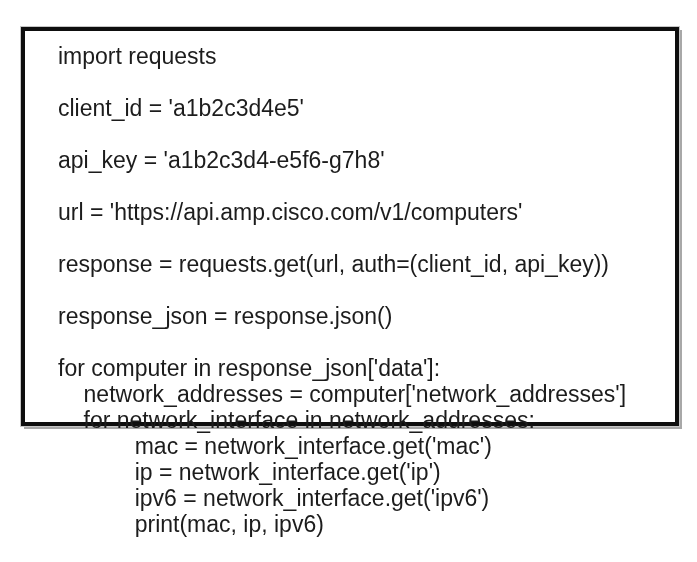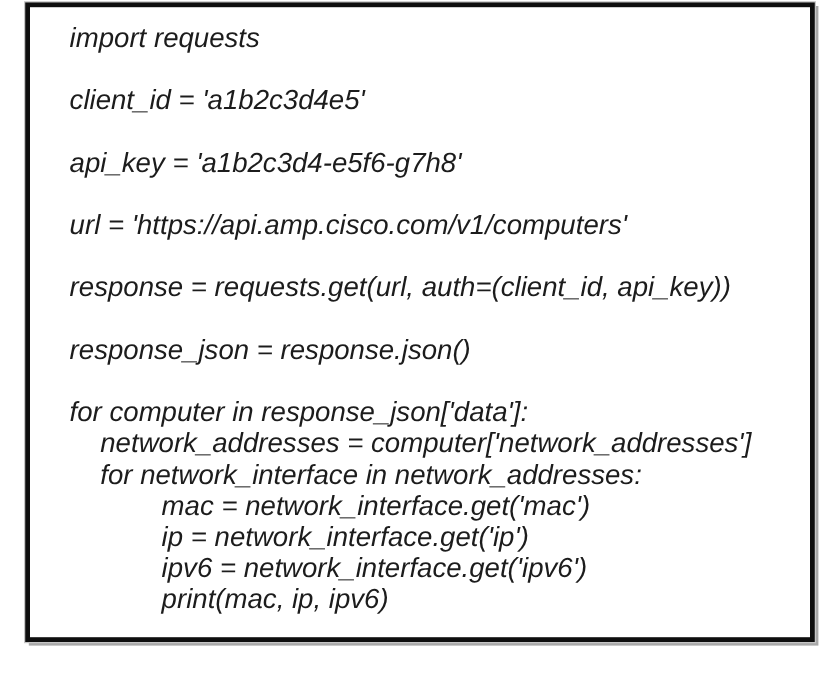--- a/index.html
+++ b/index.html
@@ -10,28 +10,27 @@
   body {
     width: 697px;
     height: 562px;
     position: relative;
     font-family: "Liberation Sans", sans-serif;
     overflow: hidden;
   }
   .code-box {
     position: absolute;
     left: 21px;
-    top: 2px;
+    top: 27px;
     width: 658px;
-    height: 533px;
+    height: 399px;
     box-sizing: border-box;
     background: #ffffff;
     border: 4px solid #0e0e0e;
     box-shadow: 0 0 0 1px #c6c6c6, 3px 3px 0 0 #a8a8a8;
-    font-style: italic;
   }
   .code {
     margin: 0;
     padding: 12px 8px 0 33px;
     font-family: "Liberation Sans", sans-serif;
     font-size: 23px;
     line-height: 26px;
     color: #1c1c1c;
     white-space: pre;
     letter-spacing: 0;

